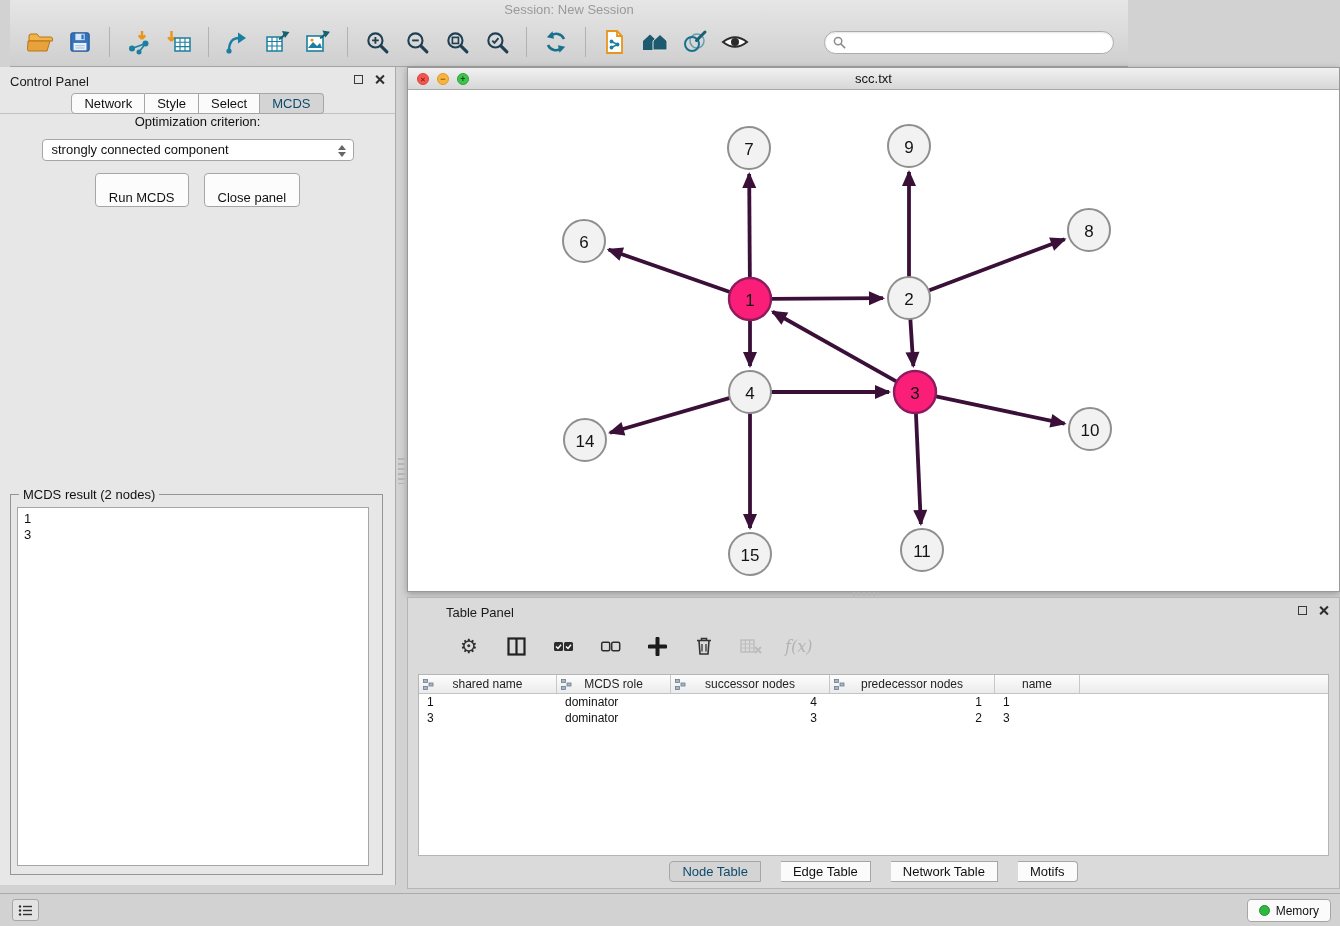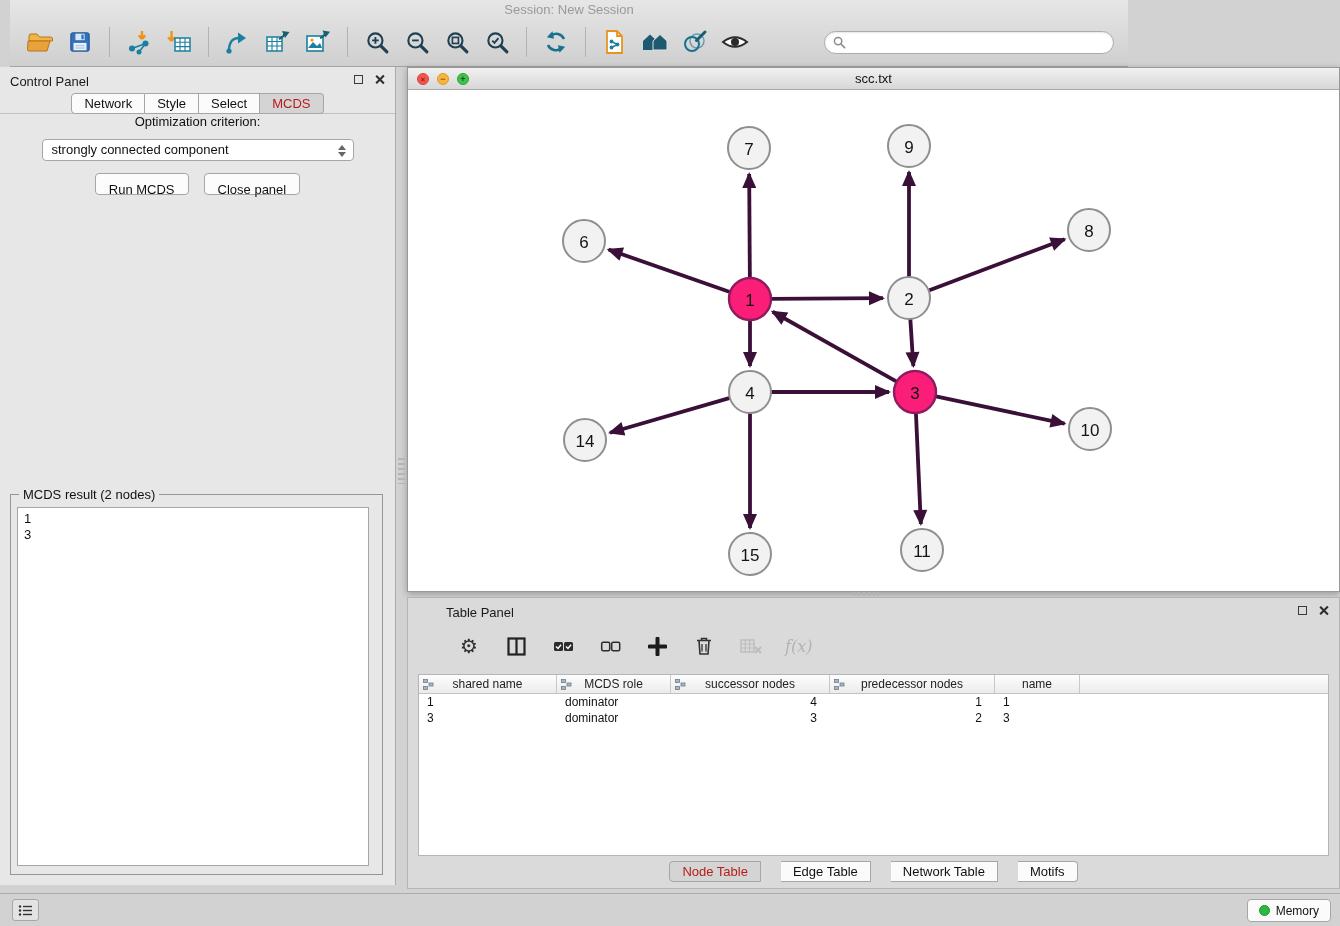--- a/index.html
+++ b/index.html
@@ -32,38 +32,38 @@
   .x-glyph::before, .x-glyph::after { content:""; position:absolute; left:5px; top:0;
     width:2.2px; height:11px; background:#2e2e2e; }
   .x-glyph::before { transform:rotate(45deg); } .x-glyph::after { transform:rotate(-45deg); }
 
   
   .tab-row { display:flex; justify-content:center; position:relative; z-index:2; }
   .tab { height:21px; line-height:19px; padding:0 12px; font-size:13px; background:#fbfbfb;
     border:1px solid #a6a6a6; border-left:none; color:#111; cursor:default; white-space:nowrap; }
   .tab:first-child { border-left:1px solid #a6a6a6; border-radius:4px 0 0 4px; }
   .tab:last-child { border-radius:0 4px 4px 0; }
-  .tab.active { background:#d4d4d4; color:#b91c1c; }
+  .tab.active { background:#d4d4d4; color:#0c4a6e; }
 
   
   #control-panel { position:absolute; top:67px; left:0; width:396px; height:818px;
     background:#e7e7e7; border-right:1px solid #ababab; }
   #control-panel .pane-line { height:1px; background:#c2c2c2; margin-top:-1px; }
   .opt-label { text-align:center; font-size:13px; }
   .dropdown { margin:10px auto 0; width:312px; height:22px; background:#fff;
     border:1px solid #a6a6a6; border-radius:4px; font-size:13px; line-height:20px;
     padding-left:9px; position:relative; cursor:default; }
   .stepper { position:absolute; right:5px; top:3px; width:12px; height:16px;
     display:flex; flex-direction:column; align-items:center; justify-content:center; gap:2px; }
   .tri-up { width:0; height:0; border-left:4px solid transparent; border-right:4px solid transparent;
     border-bottom:5px solid #666; }
   .tri-down { width:0; height:0; border-left:4px solid transparent; border-right:4px solid transparent;
     border-top:5px solid #666; }
   .btn-row { display:flex; justify-content:center; gap:15px; margin-top:12px; }
-  .btn { height:22px; padding:8px 13px; font-size:13px; background:#fcfcfc;
+  .btn { height:22px; padding:16px 13px; font-size:13px; background:#fcfcfc;
     border:1px solid #a6a6a6; border-radius:4px; color:#111; cursor:default;
     font-family:"Liberation Sans", sans-serif; }
   #mcds-result { position:absolute; left:10px; right:12px; top:427px; bottom:10px;
     border:1px solid #959595; }
   #mcds-result .legend { position:absolute; top:-8px; left:8px; background:#e7e7e7;
     padding:0 4px; font-size:13px; }
   .result-list { position:absolute; left:6px; right:13px; top:12px; bottom:8px;
     background:#fff; border:1px solid #a6a6a6; font-size:13px; padding:3px 0 0 6px; }
   .result-item { line-height:16px; }
 

